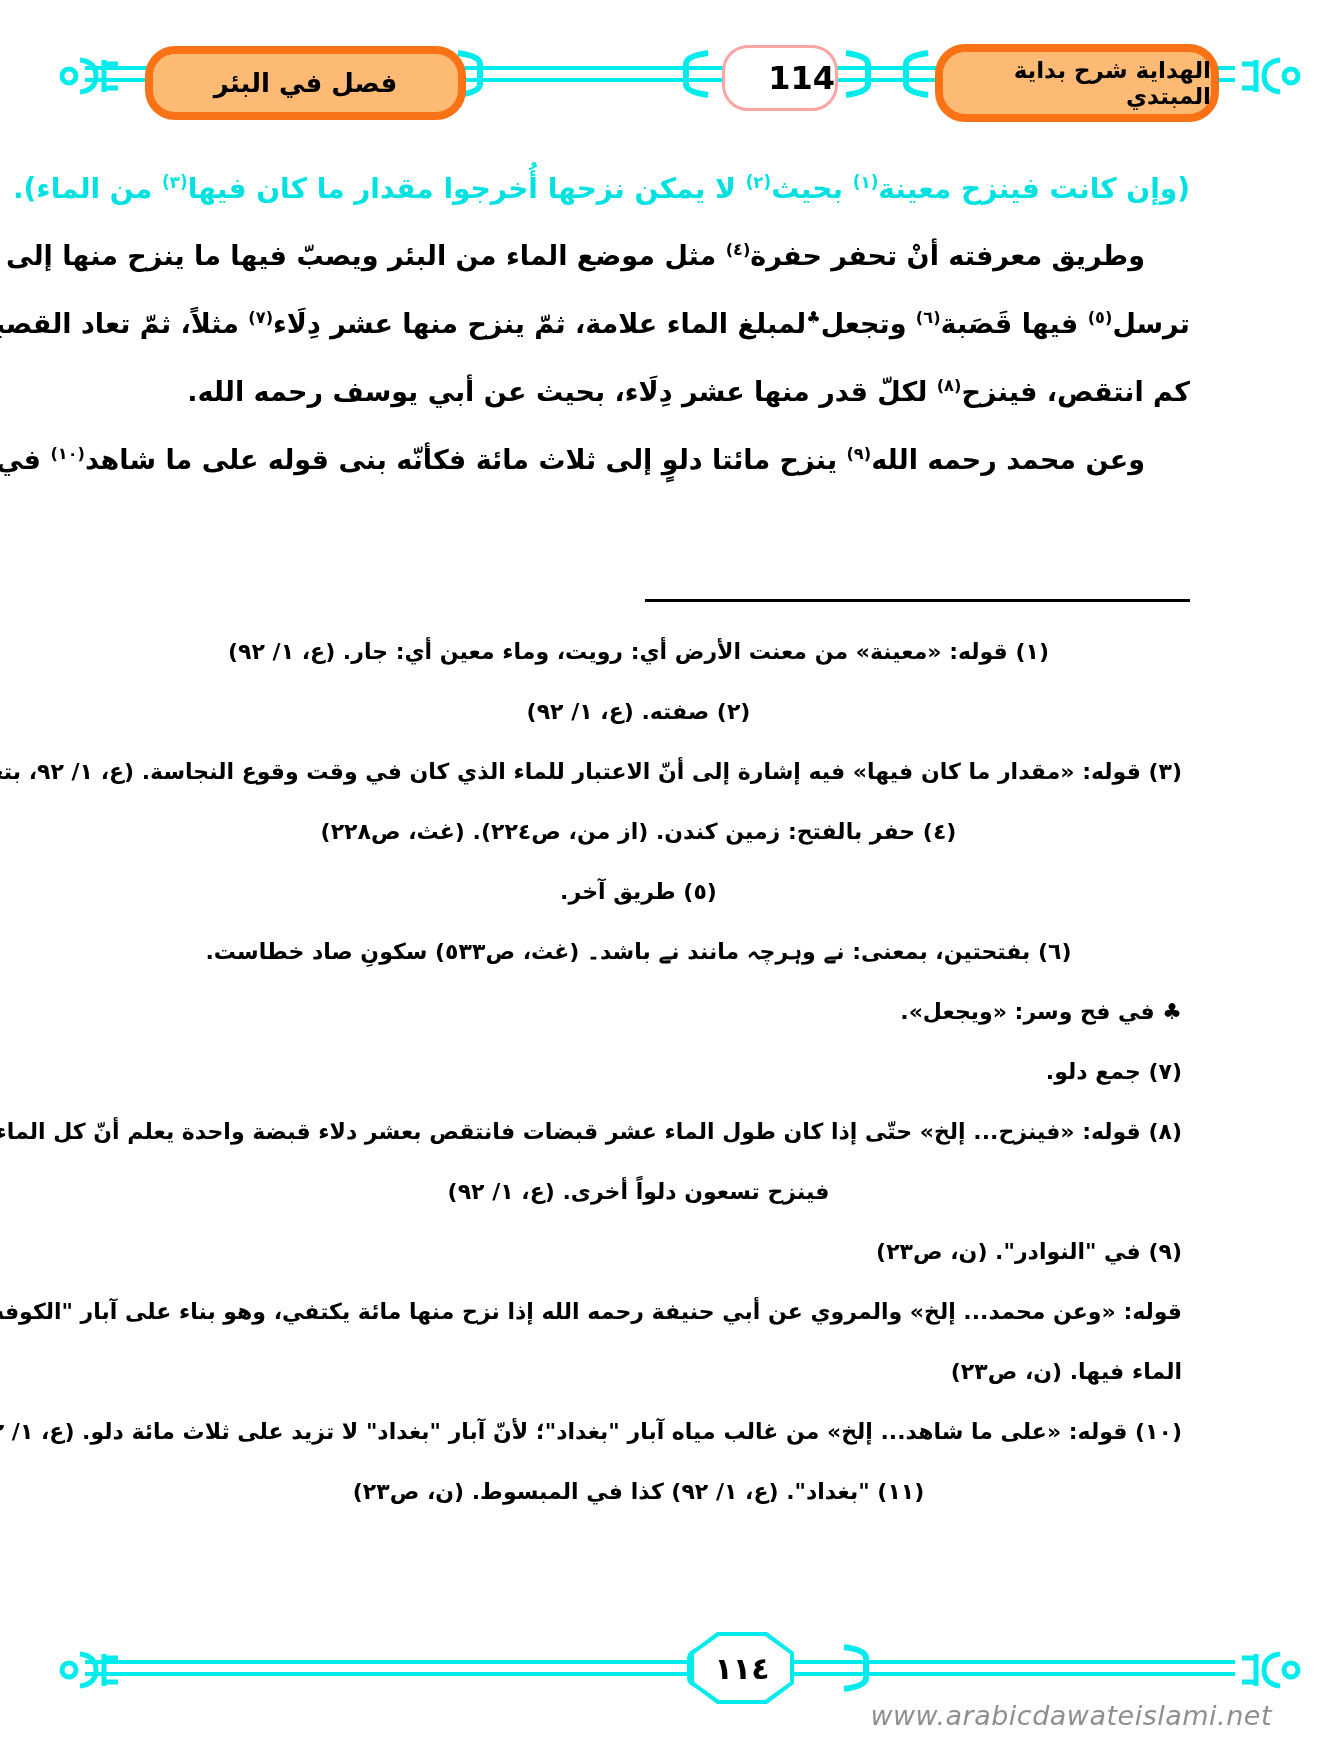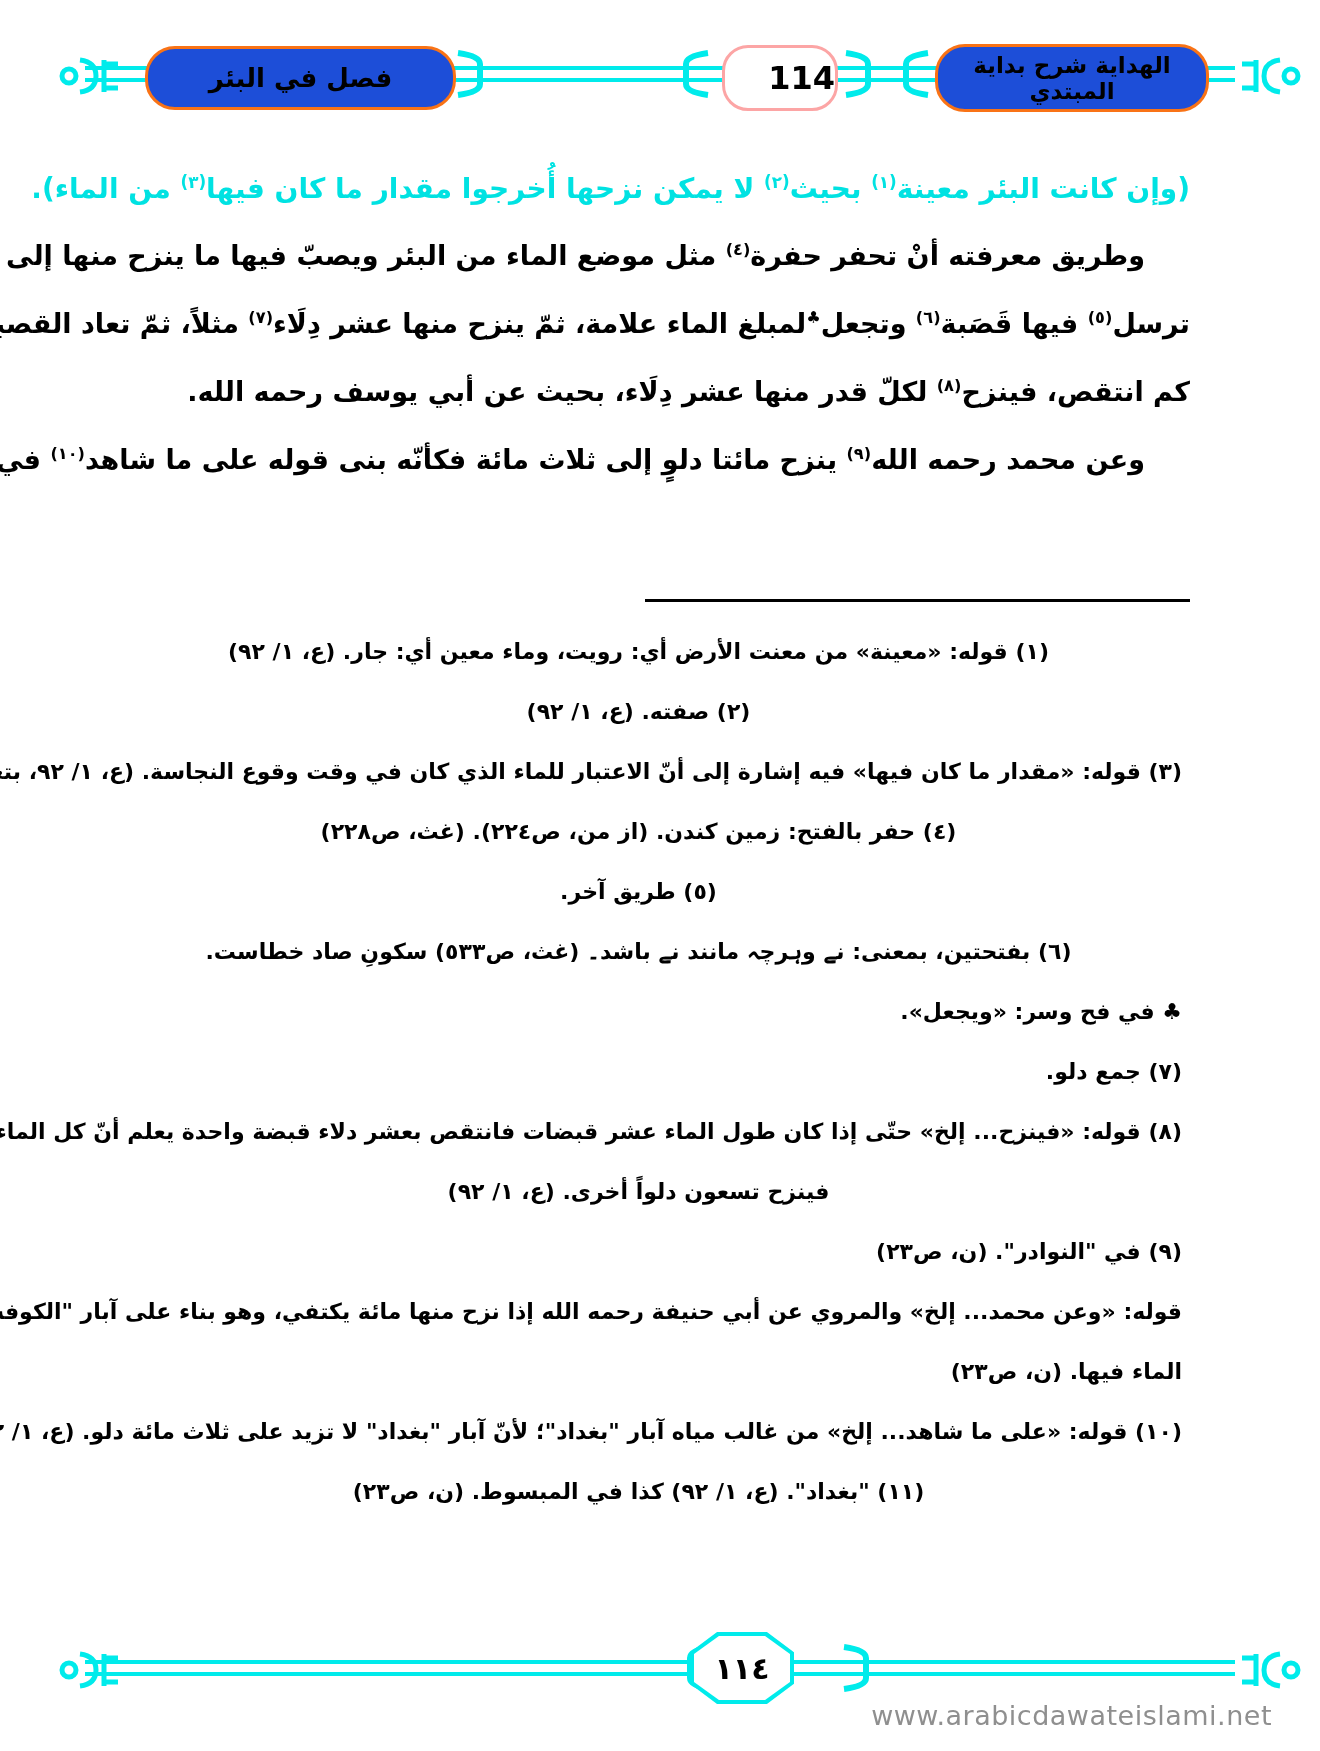--- a/index.html
+++ b/index.html
@@ -2,22 +2,22 @@
 <html lang="ar"><head>
 <meta charset="utf-8">
 <style>
   html,body{margin:0;padding:0;}
   body{
     width:1320px;height:1751px;position:relative;background:#ffffff;
     font-family:"DejaVu Sans",sans-serif;color:#000;overflow:hidden;
   }
   
   .hline{position:absolute;height:8px;border-top:4px solid #00ebeb;border-bottom:4px solid #00ebeb;z-index:1;}
-  .cart{position:absolute;background:#1d4ed8;border:3px solid #f97316;border-radius:30px;
-        display:flex;align-items:center;justify-content:center;z-index:3;text-align:center;}
+  .cart{position:absolute;background:#fdba74;border:8px solid #f97316;border-radius:30px;
+        display:flex;align-items:center;justify-content:center;z-index:3;}
   .cart span{font-weight:bold;}
   .badge{position:absolute;background:#fff;border:3px solid #fca5a5;border-radius:26px;
          display:flex;align-items:center;justify-content:flex-end;z-index:3;font-weight:bold;}
   .orn{position:absolute;z-index:2;}
   .mirror{transform:scaleX(-1);}
   .oct-outer{position:absolute;background:#00ebeb;z-index:3;
     clip-path:polygon(26% 0,74% 0,100% 28%,100% 72%,74% 100%,26% 100%,0 72%,0 28%);}
   .oct-inner{position:absolute;left:4px;top:4px;right:4px;bottom:4px;background:#fff;
     clip-path:polygon(26% 0,74% 0,100% 28%,100% 72%,74% 100%,26% 100%,0 72%,0 28%);
     display:flex;align-items:center;justify-content:center;font-weight:bold;font-size:30px;}
@@ -27,21 +27,21 @@
   .fn{position:absolute;left:95px;right:138px;top:622px;direction:rtl;}
   .fn .tl{height:60px;line-height:60px;font-size:22px;font-weight:bold;white-space:nowrap;}
   .cent{text-align:center;}
   .rgt{text-align:right;}
   .just{text-align:justify;text-align-last:justify;}
   .ind{padding-right:45px;}
   .accent{color:#00e2e2;font-size:28px !important;}
   .sup{font-size:0.6em;vertical-align:super;}
   .fnsep{position:absolute;top:599px;right:130px;width:545px;height:3px;background:#000;}
   .title-callig{font-size:23px;letter-spacing:-1px;}
-  .url{position:absolute;top:1700px;right:48px;font-size:27px;color:#8f8f8f;direction:ltr;letter-spacing:0.5px;}
+  .url{position:absolute;top:1700px;right:48px;font-size:27px;color:#8f8f8f;direction:ltr;letter-spacing:0.5px;font-style:italic;}
 </style>
 </head>
 <body>
 
 <div>
   <div class="hline" style="left:85px;right:85px;top:66px;"></div>
 
   <svg class="orn" style="left:58px;top:54px;" width="90" height="44" viewBox="0 0 90 44">
     <g fill="none" stroke="#00ebeb" stroke-width="5">
       <circle cx="11" cy="22" r="7"></circle>
@@ -81,21 +81,21 @@
   <svg class="orn mirror" style="left:1212px;top:54px;" width="90" height="44" viewBox="0 0 90 44">
     <g fill="none" stroke="#00ebeb" stroke-width="5">
       <circle cx="11" cy="22" r="7"></circle>
       <path d="M22 6 q16 2 16 16 q0 14 -16 16"></path>
       <path d="M46 6 v32 M46 10 h14 M46 34 h14"></path>
     </g>
   </svg>
 </div>
 
 <div class="matn" dir="rtl">
-    <div class="tl cent accent"><span>(وإن كانت البئر معينة</span><span class="sup">(١)</span><span> بحيث</span><span class="sup">(٢)</span><span> لا يمكن نزحها أُخرجوا مقدار ما كان فيها</span><span class="sup">(٣)</span><span> من الماء).</span></div>
+    <div class="tl cent accent"><span>(وإن كانت فينزح معينة</span><span class="sup">(١)</span><span> بحيث</span><span class="sup">(٢)</span><span> لا يمكن نزحها أُخرجوا مقدار ما كان فيها</span><span class="sup">(٣)</span><span> من الماء).</span></div>
     <div class="tl just ind"><span>وطريق معرفته أنْ تحفر حفرة</span><span class="sup">(٤)</span><span> مثل موضع الماء من البئر ويصبّ فيها ما ينزح منها إلى أنْ تمتلئ، أو</span></div>
     <div class="tl just"><span>ترسل</span><span class="sup">(٥)</span><span> فيها قَصَبة</span><span class="sup">(٦)</span><span> وتجعل</span><span class="sup">♣</span><span>لمبلغ الماء علامة، ثمّ ينزح منها عشر دِلَاء</span><span class="sup">(٧)</span><span> مثلاً، ثمّ تعاد القصبة فتنظر</span></div>
     <div class="tl rgt"><span>كم انتقص، فينزح</span><span class="sup">(٨)</span><span> لكلّ قدر منها عشر دِلَاء، بحيث عن أبي يوسف رحمه الله.</span></div>
     <div class="tl just ind"><span>وعن محمد رحمه الله</span><span class="sup">(٩)</span><span> ينزح مائتا دلوٍ إلى ثلاث مائة فكأنّه بنى قوله على ما شاهد</span><span class="sup">(١٠)</span><span> في بلده</span></div>
   </div>
 
 <div class="fnsep"></div>
 
 <div class="fn" dir="rtl">
     <div class="tl cent"><span>(١) قوله: «معينة» من معنت الأرض أي: رويت، وماء معين أي: جار. (ع، ١/ ٩٢)</span></div>

